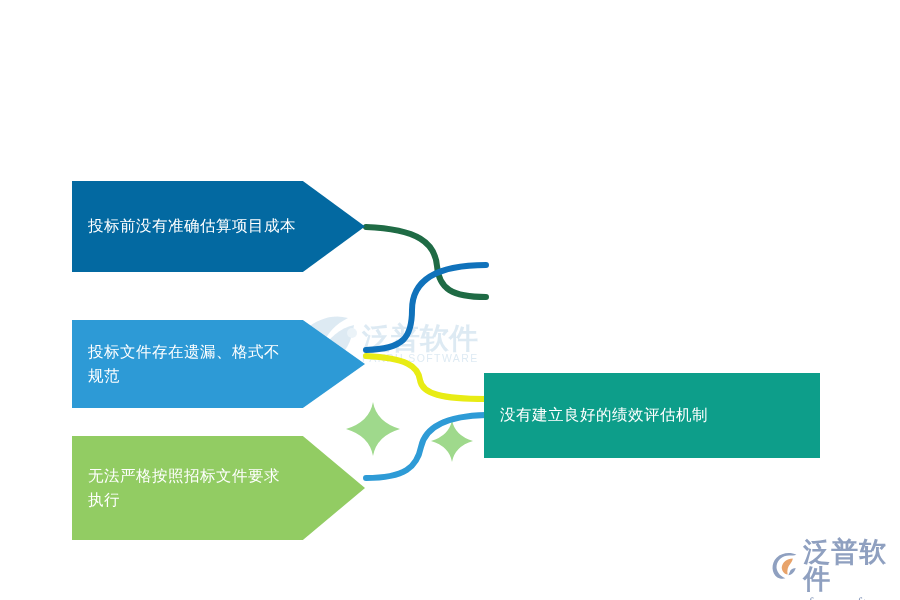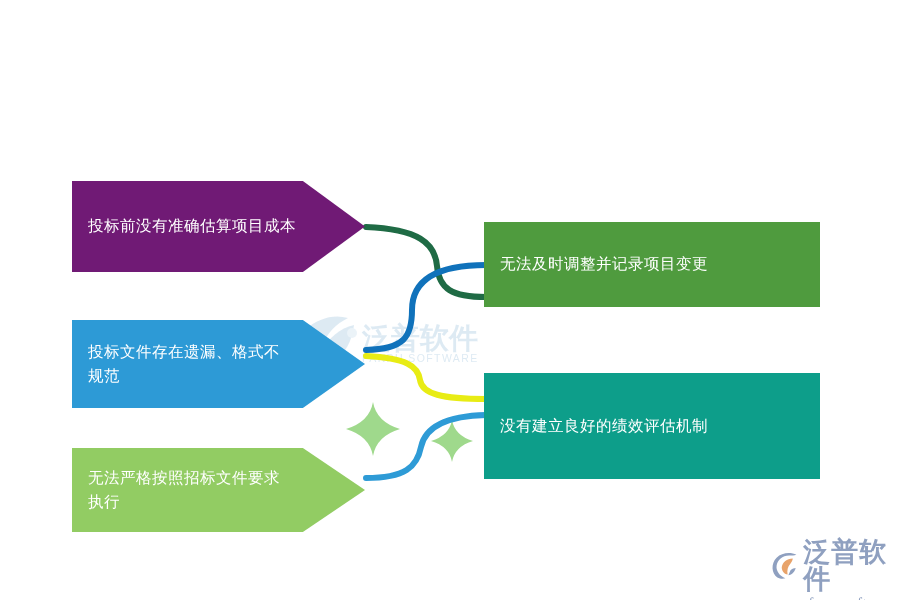--- a/index.html
+++ b/index.html
@@ -110,39 +110,36 @@
 
   <svg class="layer-svg" id="connector-layer" viewBox="0 0 900 600" xmlns="http://www.w3.org/2000/svg">
     <g id="connectors" fill="none" stroke-linecap="round">
         <path d="M 366 227 C 418 229 435 243 437 266 C 439 289 452 297 486 297" stroke="#1f6b45" stroke-width="6" fill="none"></path>
         <path d="M 366 350 C 404 349 412 337 412 310 C 412 280 437 265 486 265" stroke="#1072bb" stroke-width="6" fill="none"></path>
         <path d="M 366 356 C 406 358 418 366 420 380 C 422 394 442 399 486 399" stroke="#e8ec14" stroke-width="6" fill="none"></path>
         <path d="M 366 478 C 405 478 417 467 421 447 C 425 428 444 416 486 415" stroke="#2e9bd6" stroke-width="6" fill="none"></path>
       </g>
   </svg>
 
-  <div class="node arrow" style="left: 72px; top: 181px; width: 293px; height: 91px; background: #701a75;">
+  <div class="node arrow" style="left: 72px; top: 181px; width: 293px; height: 91px; background: #0369a1;">
     <span class="node-label" style="color: rgb(255, 255, 255);">投标前没有准确估算项目成本</span>
   </div>
 
   <div class="node arrow" style="left: 72px; top: 320px; width: 293px; height: 88px; background: rgb(45, 154, 214);">
     <span class="node-label" style="color: rgb(255, 255, 255);">投标文件存在遗漏、格式不
 规范</span>
   </div>
 
-  <div class="node arrow" style="left: 72px; top: 448px; width: 293px; height: 84px; background: rgb(146, 204, 99);">
+  <div class="node arrow" style="left: 72px; top: 436px; width: 293px; height: 104px; background: rgb(146, 204, 99);">
     <span class="node-label" style="color: rgb(255, 255, 255);">无法严格按照招标文件要求
 执行</span>
   </div>
 
-  <div class="node rect" style="left: 484px; top: 222px; width: 336px; height: 85px; background: rgb(79, 155, 62);">
-    <span class="node-label" style="color: rgb(255, 255, 255);">无法及时调整并记录项目变更</span>
-  </div>
 
-  <div class="node rect" style="left: 484px; top: 373px; width: 336px; height: 106px; background: rgb(13, 158, 138);">
+  <div class="node rect" style="left: 484px; top: 373px; width: 336px; height: 85px; background: rgb(13, 158, 138);">
     <span class="node-label" style="color: rgb(255, 255, 255);">没有建立良好的绩效评估机制</span>
   </div>
 
   <div id="logo" style="left: 770px; top: 538px;">
     <div class="logo-row">
       <svg class="logo-mark" viewBox="0 0 40 40" xmlns="http://www.w3.org/2000/svg">
         <path id="logo-ring" d="M36 6 C 28 2 16 3 9 10 C 1 18 2 31 10 37 C 14 39 18 39 21 38
                  C 13 35 8 28 9 21 C 10 13 17 7 26 7 C 30 7 33 7 36 6 Z" fill="#8fa0c0"></path>
         <path id="logo-arc" d="M31 11 C 23 11 17 16 16 23 C 16 28 19 32 24 33
                  C 23 28 24 22 28 18 C 30 15 31 13 31 11 Z" fill="#e8a36a"></path>

